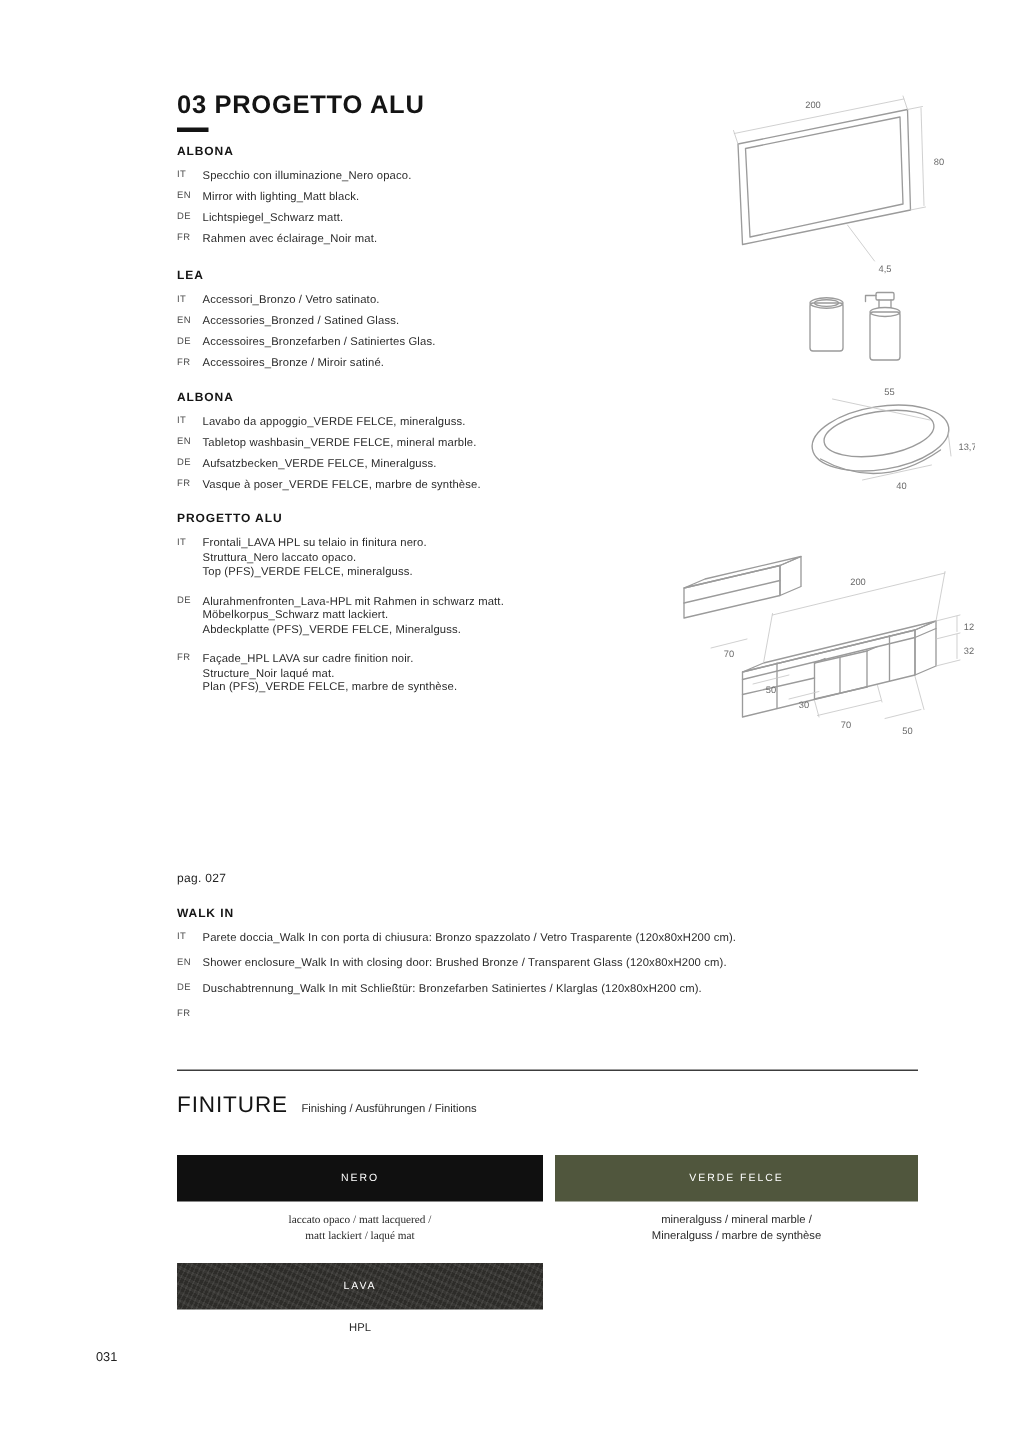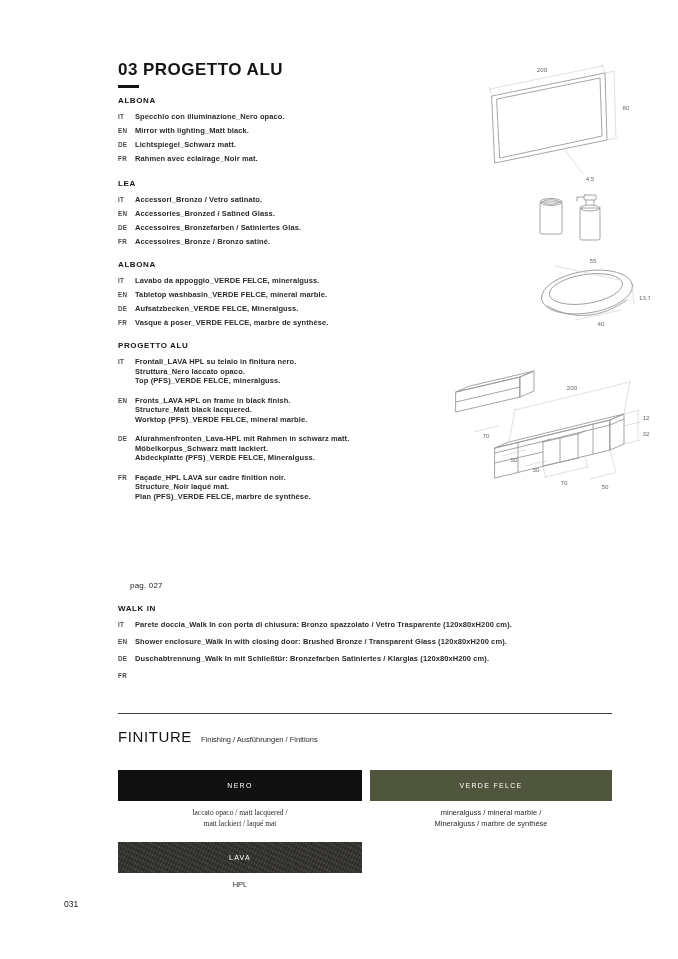--- a/index.html
+++ b/index.html
@@ -15,29 +15,29 @@
   .abs { position: absolute; }
 
   
   .t-num, .t-main { font-size: 17px; font-weight: 700; letter-spacing: .5px; color: #141414; }
   .t-num { margin-right: 5px; }
   .t-dash { width: 21px; height: 3px; background: #141414; margin-top: 5px; }
 
   
   .sec { width: 350px; }
   .sec-h { margin: 0 0 7px 0; font-size: 8px; font-weight: 700; letter-spacing: .6px; color: #141414; }
-  .entry { display: flex; margin-bottom: 4.5px; font-weight: bold; }
+  .entry { display: flex; margin-bottom: 4.5px; }
   .sec-multi .entry { margin-bottom: 10px; }
   .lang { flex: 0 0 17px; width: 17px; font-size: 6.3px; color: #4a4a4a; padding-top: 1px; letter-spacing: .3px; }
   .etext { font-size: 7.5px; line-height: 9.5px; color: #2a2a2a; white-space: pre-line; letter-spacing: .1px; }
 
   
   .walkin { width: 505px; }
   .walkin .entry { margin-bottom: 7.5px; }
-  .pag-ref { font-size: 8px; color: #222; letter-spacing: .2px; margin-left: 12px; }
+  .pag-ref { font-size: 8px; color: #222; letter-spacing: .2px; }
 
   
   .draw line, .draw path, .draw rect, .draw ellipse, .draw polygon, .draw polyline {
     fill: none; stroke: #9b9b9b; stroke-width: .9; stroke-linejoin: round; stroke-linecap: round;
   }
   .draw .dim { stroke: #c6c6c6; stroke-width: .55; }
   .draw text { fill: #6a6a6a; font-size: 6.2px; font-family: "Liberation Sans", sans-serif; }
 
   
   .divider { height: 1px; background: #3c3c3c; }
@@ -93,21 +93,21 @@
     <div class="entry">
       <span class="lang">EN</span>
       <span class="etext">Accessories_Bronzed / Satined Glass.</span>
     </div>
     <div class="entry">
       <span class="lang">DE</span>
       <span class="etext">Accessoires_Bronzefarben / Satiniertes Glas.</span>
     </div>
     <div class="entry">
       <span class="lang">FR</span>
-      <span class="etext">Accessoires_Bronze / Bronzo satiné.</span>
+      <span class="etext">Accessoires_Bronze / Miroir satiné.</span>
     </div>
   </section>
 
   <section class="abs sec" style="left:118px; top:260px;">
     <h3 class="sec-h">ALBONA</h3>
     <div class="entry">
       <span class="lang">IT</span>
       <span class="etext">Lavabo da appoggio_VERDE FELCE, mineralguss.</span>
     </div>
     <div class="entry">
@@ -124,26 +124,20 @@
     </div>
   </section>
 
   <section class="abs sec sec-multi" style="left:118px; top:341px;">
     <h3 class="sec-h">PROGETTO ALU</h3>
     <div class="entry">
       <span class="lang">IT</span>
       <span class="etext">Frontali_LAVA HPL su telaio in finitura nero.
 Struttura_Nero laccato opaco.
 Top (PFS)_VERDE FELCE, mineralguss.</span>
-    </div>
-    <div class="entry">
-      <span class="lang">EN</span>
-      <span class="etext">Fronts_LAVA HPL on frame in black finish.
-Structure_Matt black lacquered.
-Worktop (PFS)_VERDE FELCE, mineral marble.</span>
     </div>
     <div class="entry">
       <span class="lang">DE</span>
       <span class="etext">Alurahmenfronten_Lava-HPL mit Rahmen in schwarz matt.
 Möbelkorpus_Schwarz matt lackiert.
 Abdeckplatte (PFS)_VERDE FELCE, Mineralguss.</span>
     </div>
     <div class="entry">
       <span class="lang">FR</span>
       <span class="etext">Façade_HPL LAVA sur cadre finition noir.

